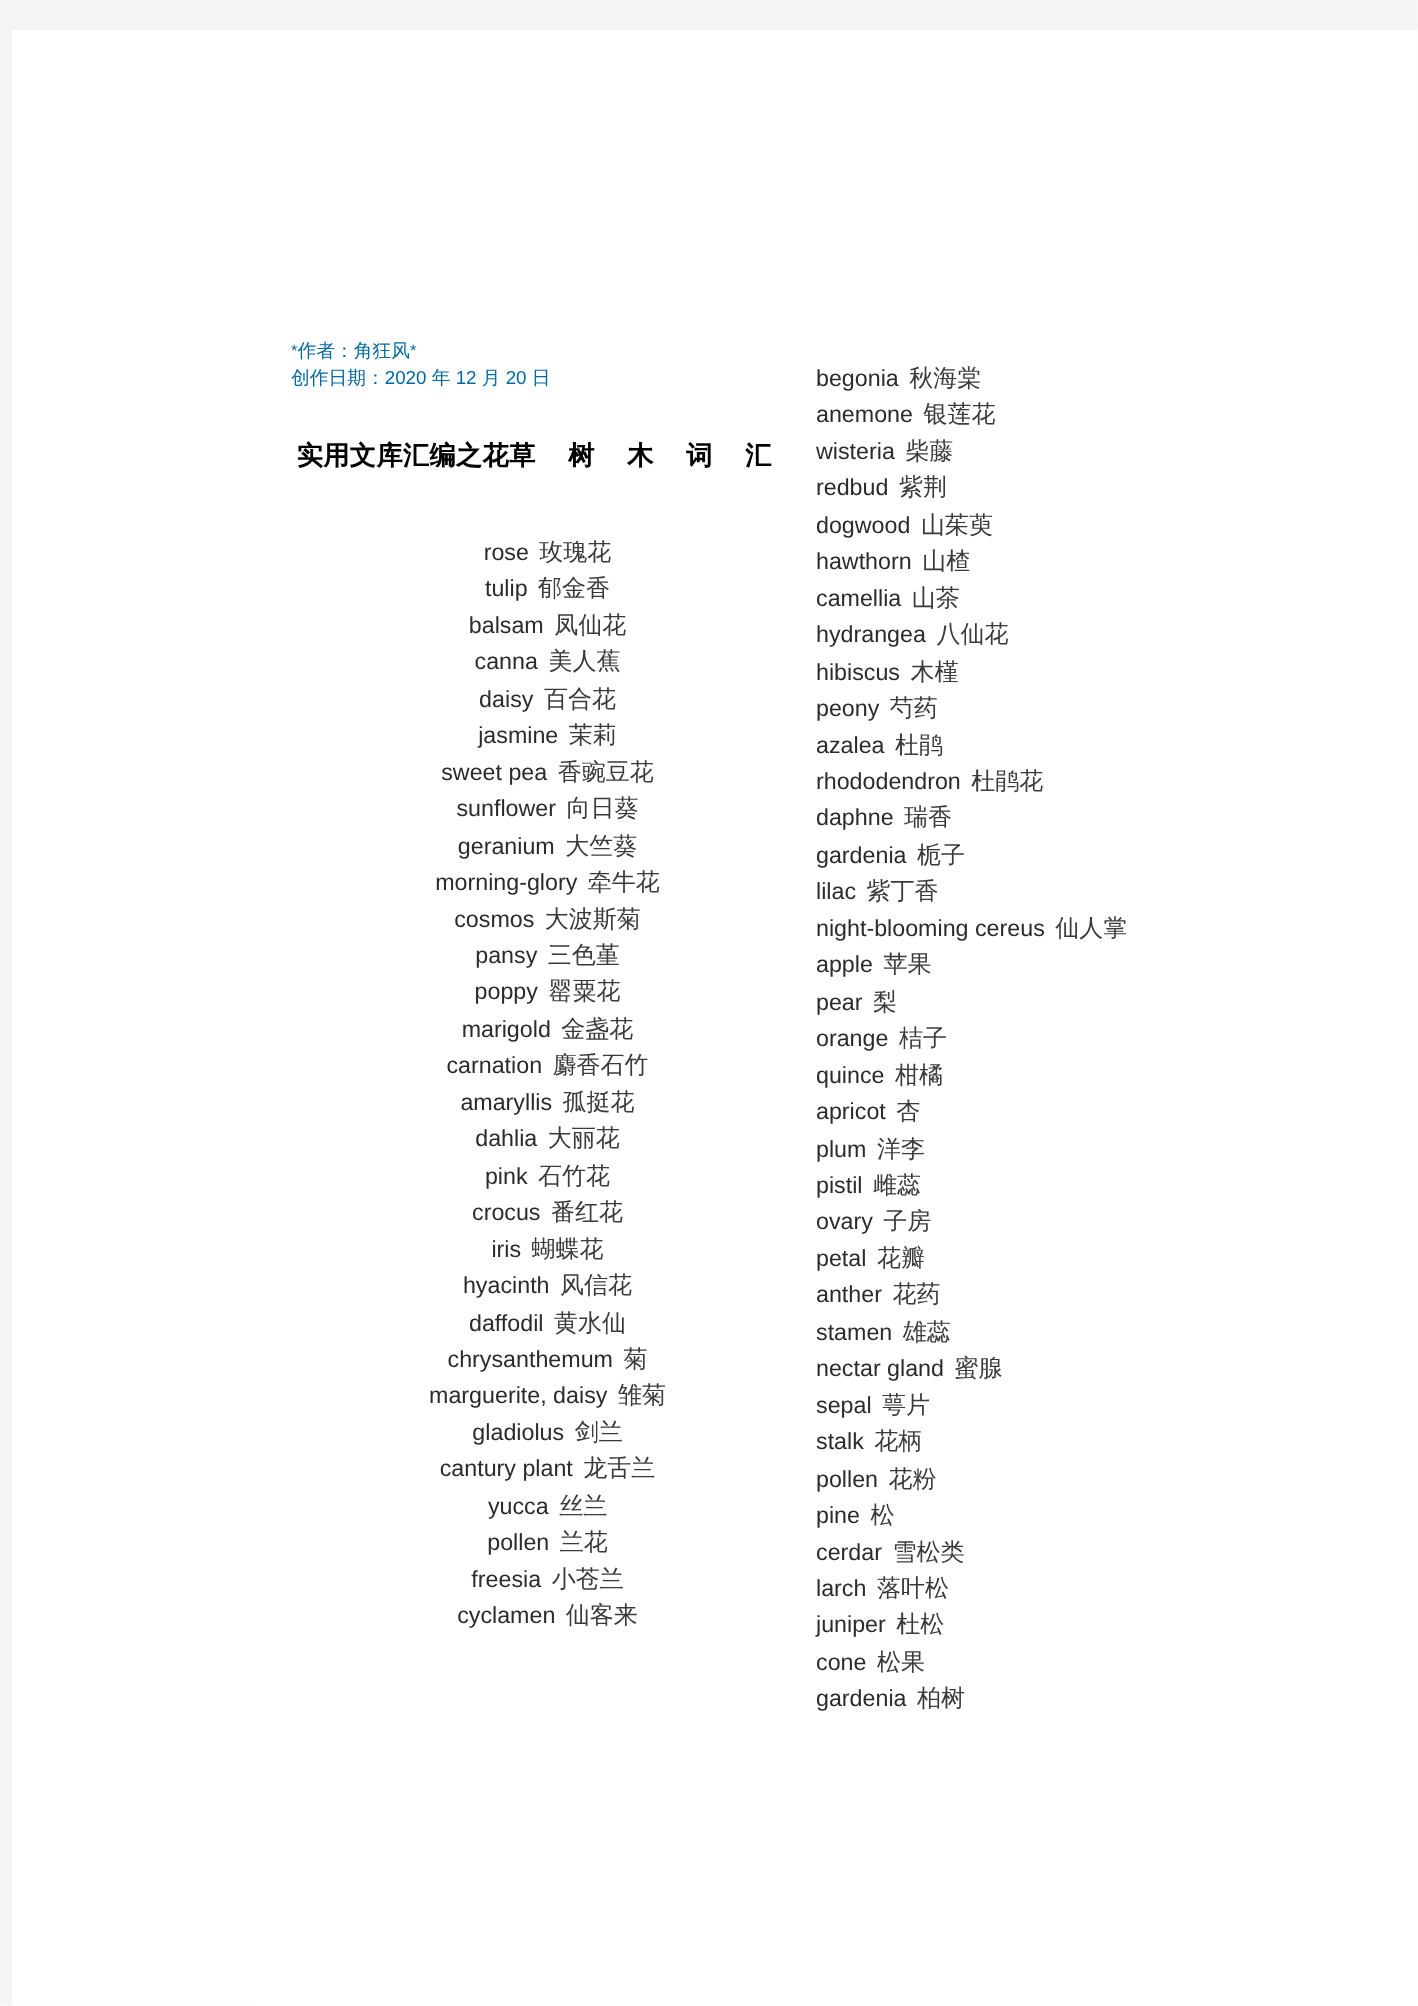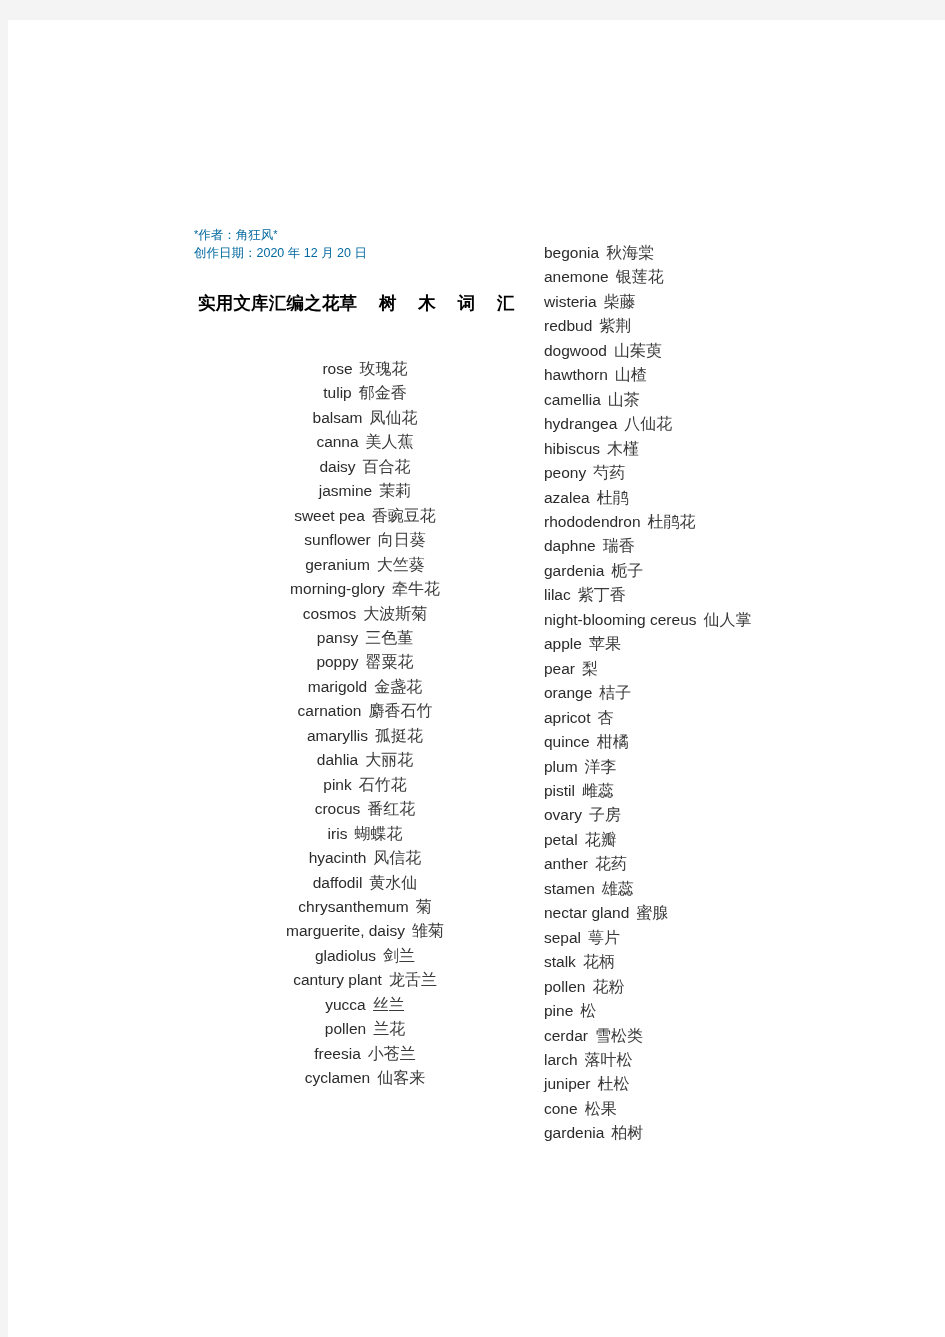--- a/index.html
+++ b/index.html
@@ -159,22 +159,22 @@
           <div class="entry"><span class="en">peony</span><span class="cn">芍药</span></div>
           <div class="entry"><span class="en">azalea</span><span class="cn">杜鹃</span></div>
           <div class="entry"><span class="en">rhododendron</span><span class="cn">杜鹃花</span></div>
           <div class="entry"><span class="en">daphne</span><span class="cn">瑞香</span></div>
           <div class="entry"><span class="en">gardenia</span><span class="cn">栀子</span></div>
           <div class="entry"><span class="en">lilac</span><span class="cn">紫丁香</span></div>
           <div class="entry"><span class="en">night-blooming cereus</span><span class="cn">仙人掌</span></div>
           <div class="entry"><span class="en">apple</span><span class="cn">苹果</span></div>
           <div class="entry"><span class="en">pear</span><span class="cn">梨</span></div>
           <div class="entry"><span class="en">orange</span><span class="cn">桔子</span></div>
+          <div class="entry"><span class="en">quince</span><span class="cn">柑橘</span></div>
           <div class="entry"><span class="en">apricot</span><span class="cn">杏</span></div>
-          <div class="entry"><span class="en">quince</span><span class="cn">柑橘</span></div>
           <div class="entry"><span class="en">plum</span><span class="cn">洋李</span></div>
           <div class="entry"><span class="en">pistil</span><span class="cn">雌蕊</span></div>
           <div class="entry"><span class="en">ovary</span><span class="cn">子房</span></div>
           <div class="entry"><span class="en">petal</span><span class="cn">花瓣</span></div>
           <div class="entry"><span class="en">anther</span><span class="cn">花药</span></div>
           <div class="entry"><span class="en">stamen</span><span class="cn">雄蕊</span></div>
           <div class="entry"><span class="en">nectar gland</span><span class="cn">蜜腺</span></div>
           <div class="entry"><span class="en">sepal</span><span class="cn">萼片</span></div>
           <div class="entry"><span class="en">stalk</span><span class="cn">花柄</span></div>
           <div class="entry"><span class="en">pollen</span><span class="cn">花粉</span></div>

